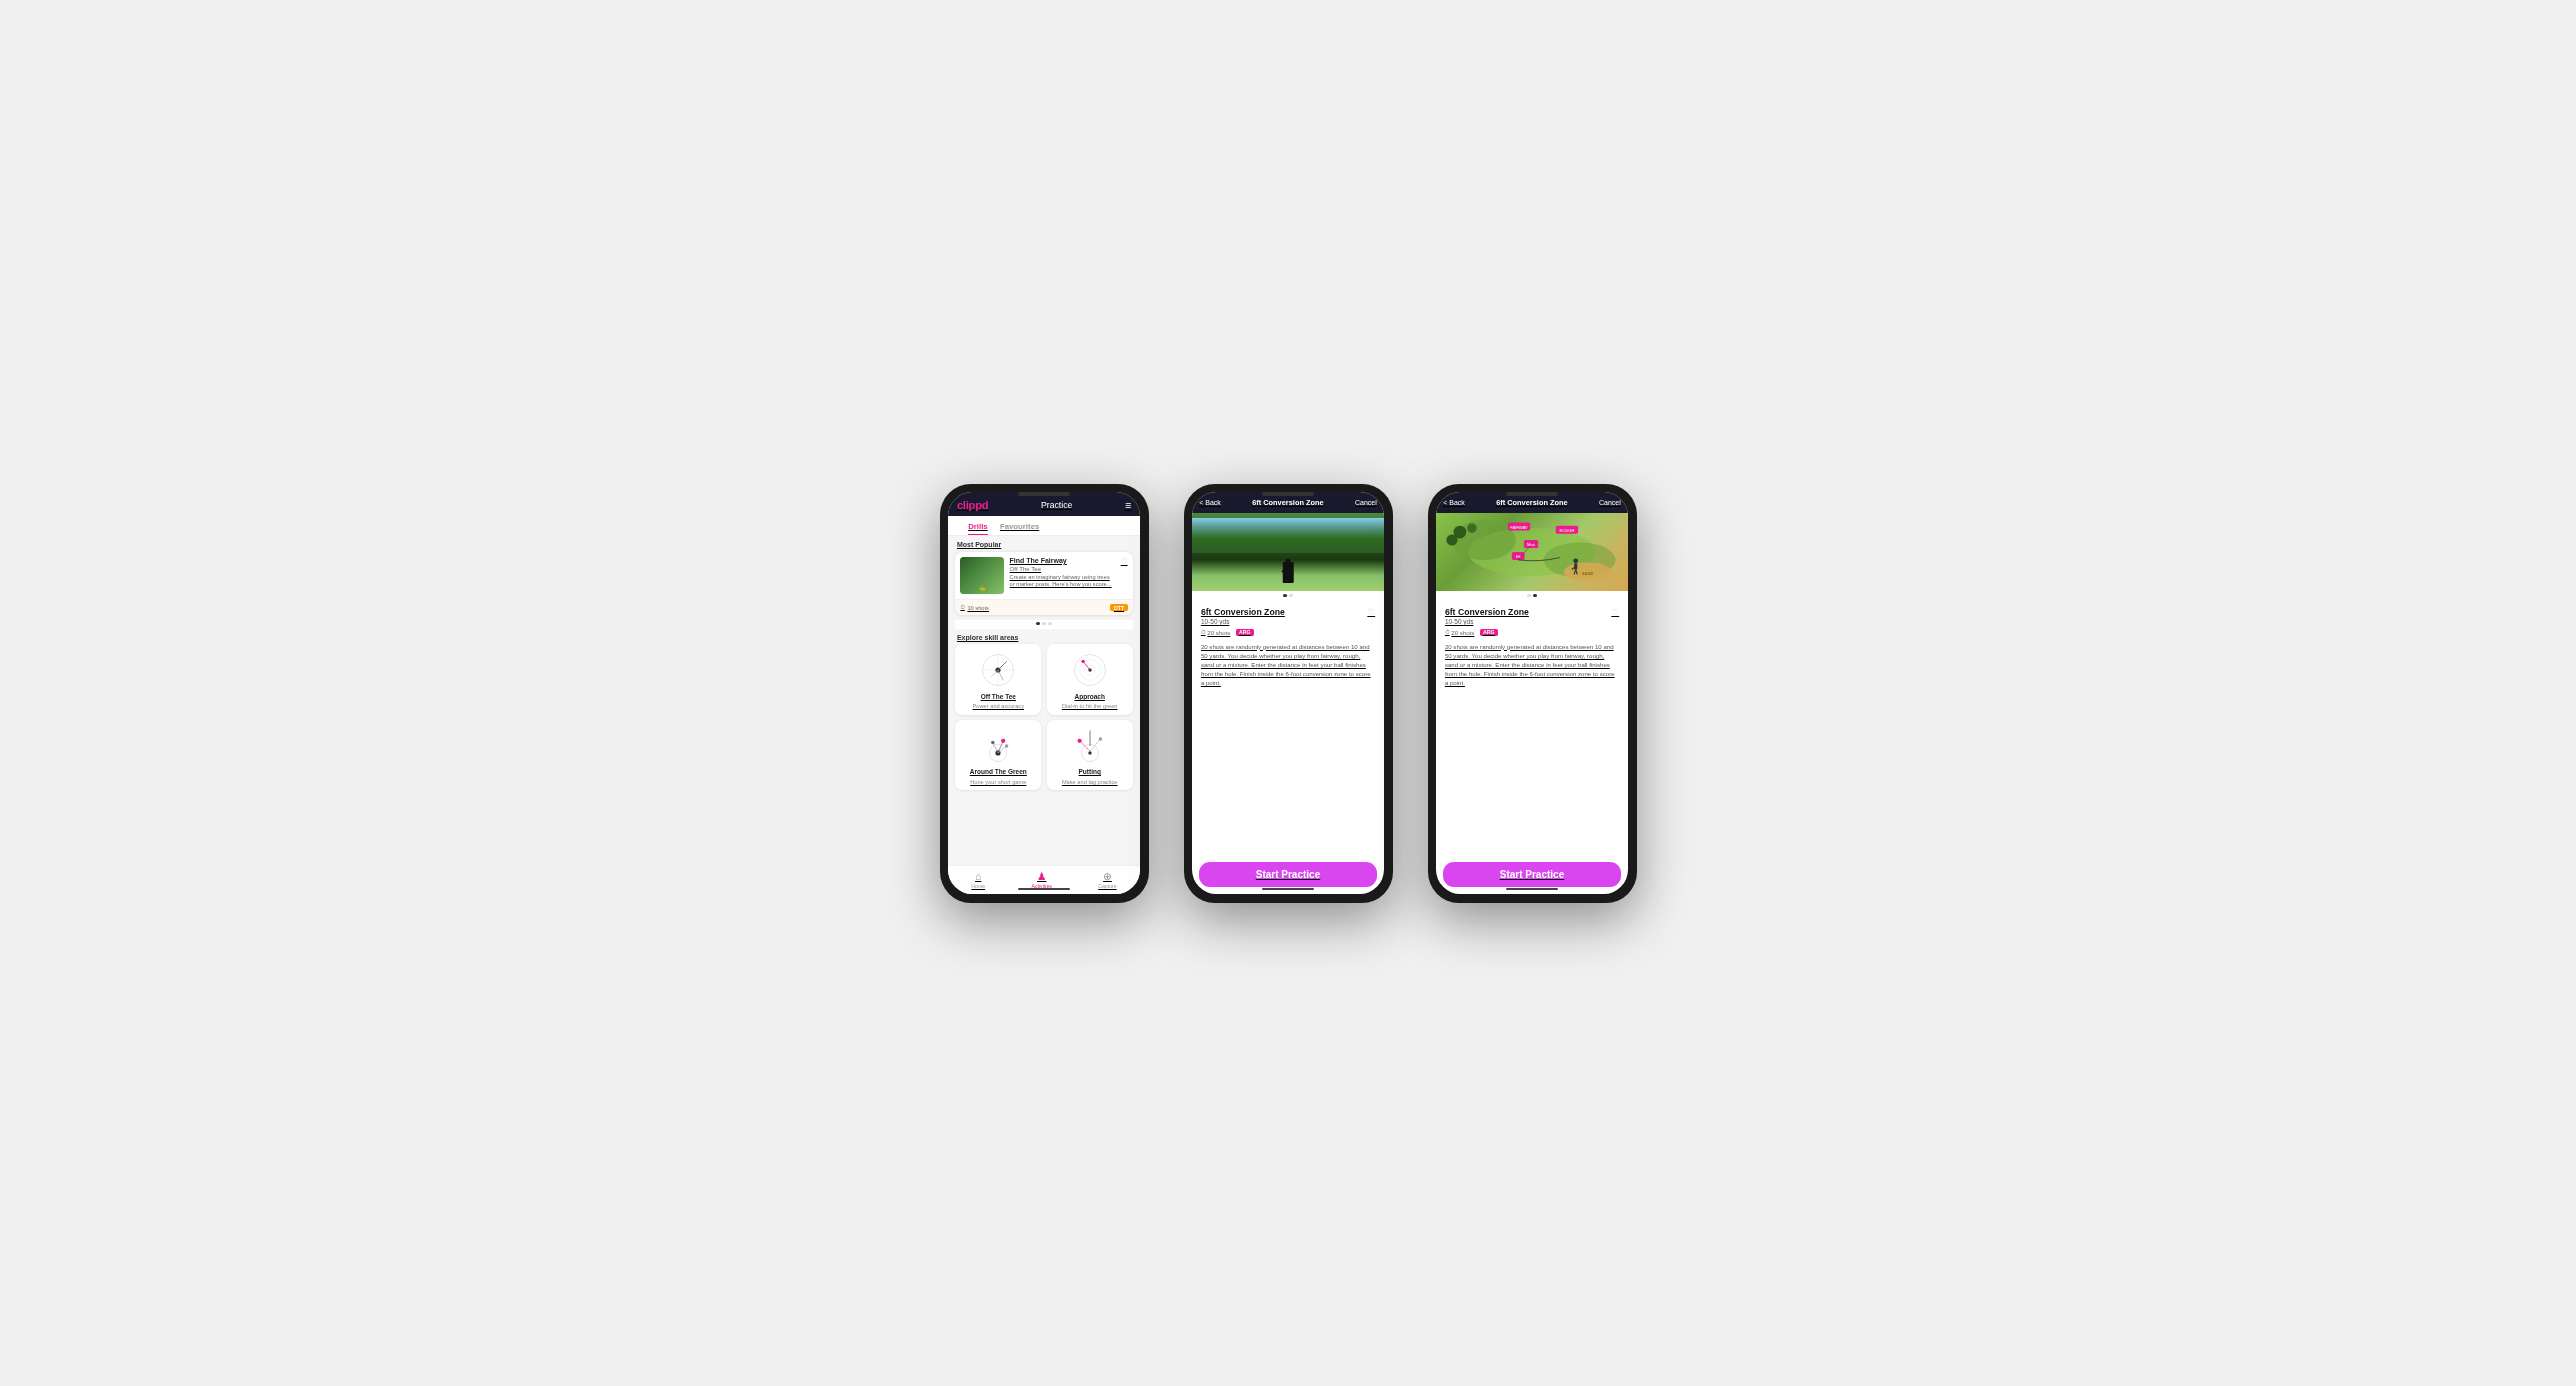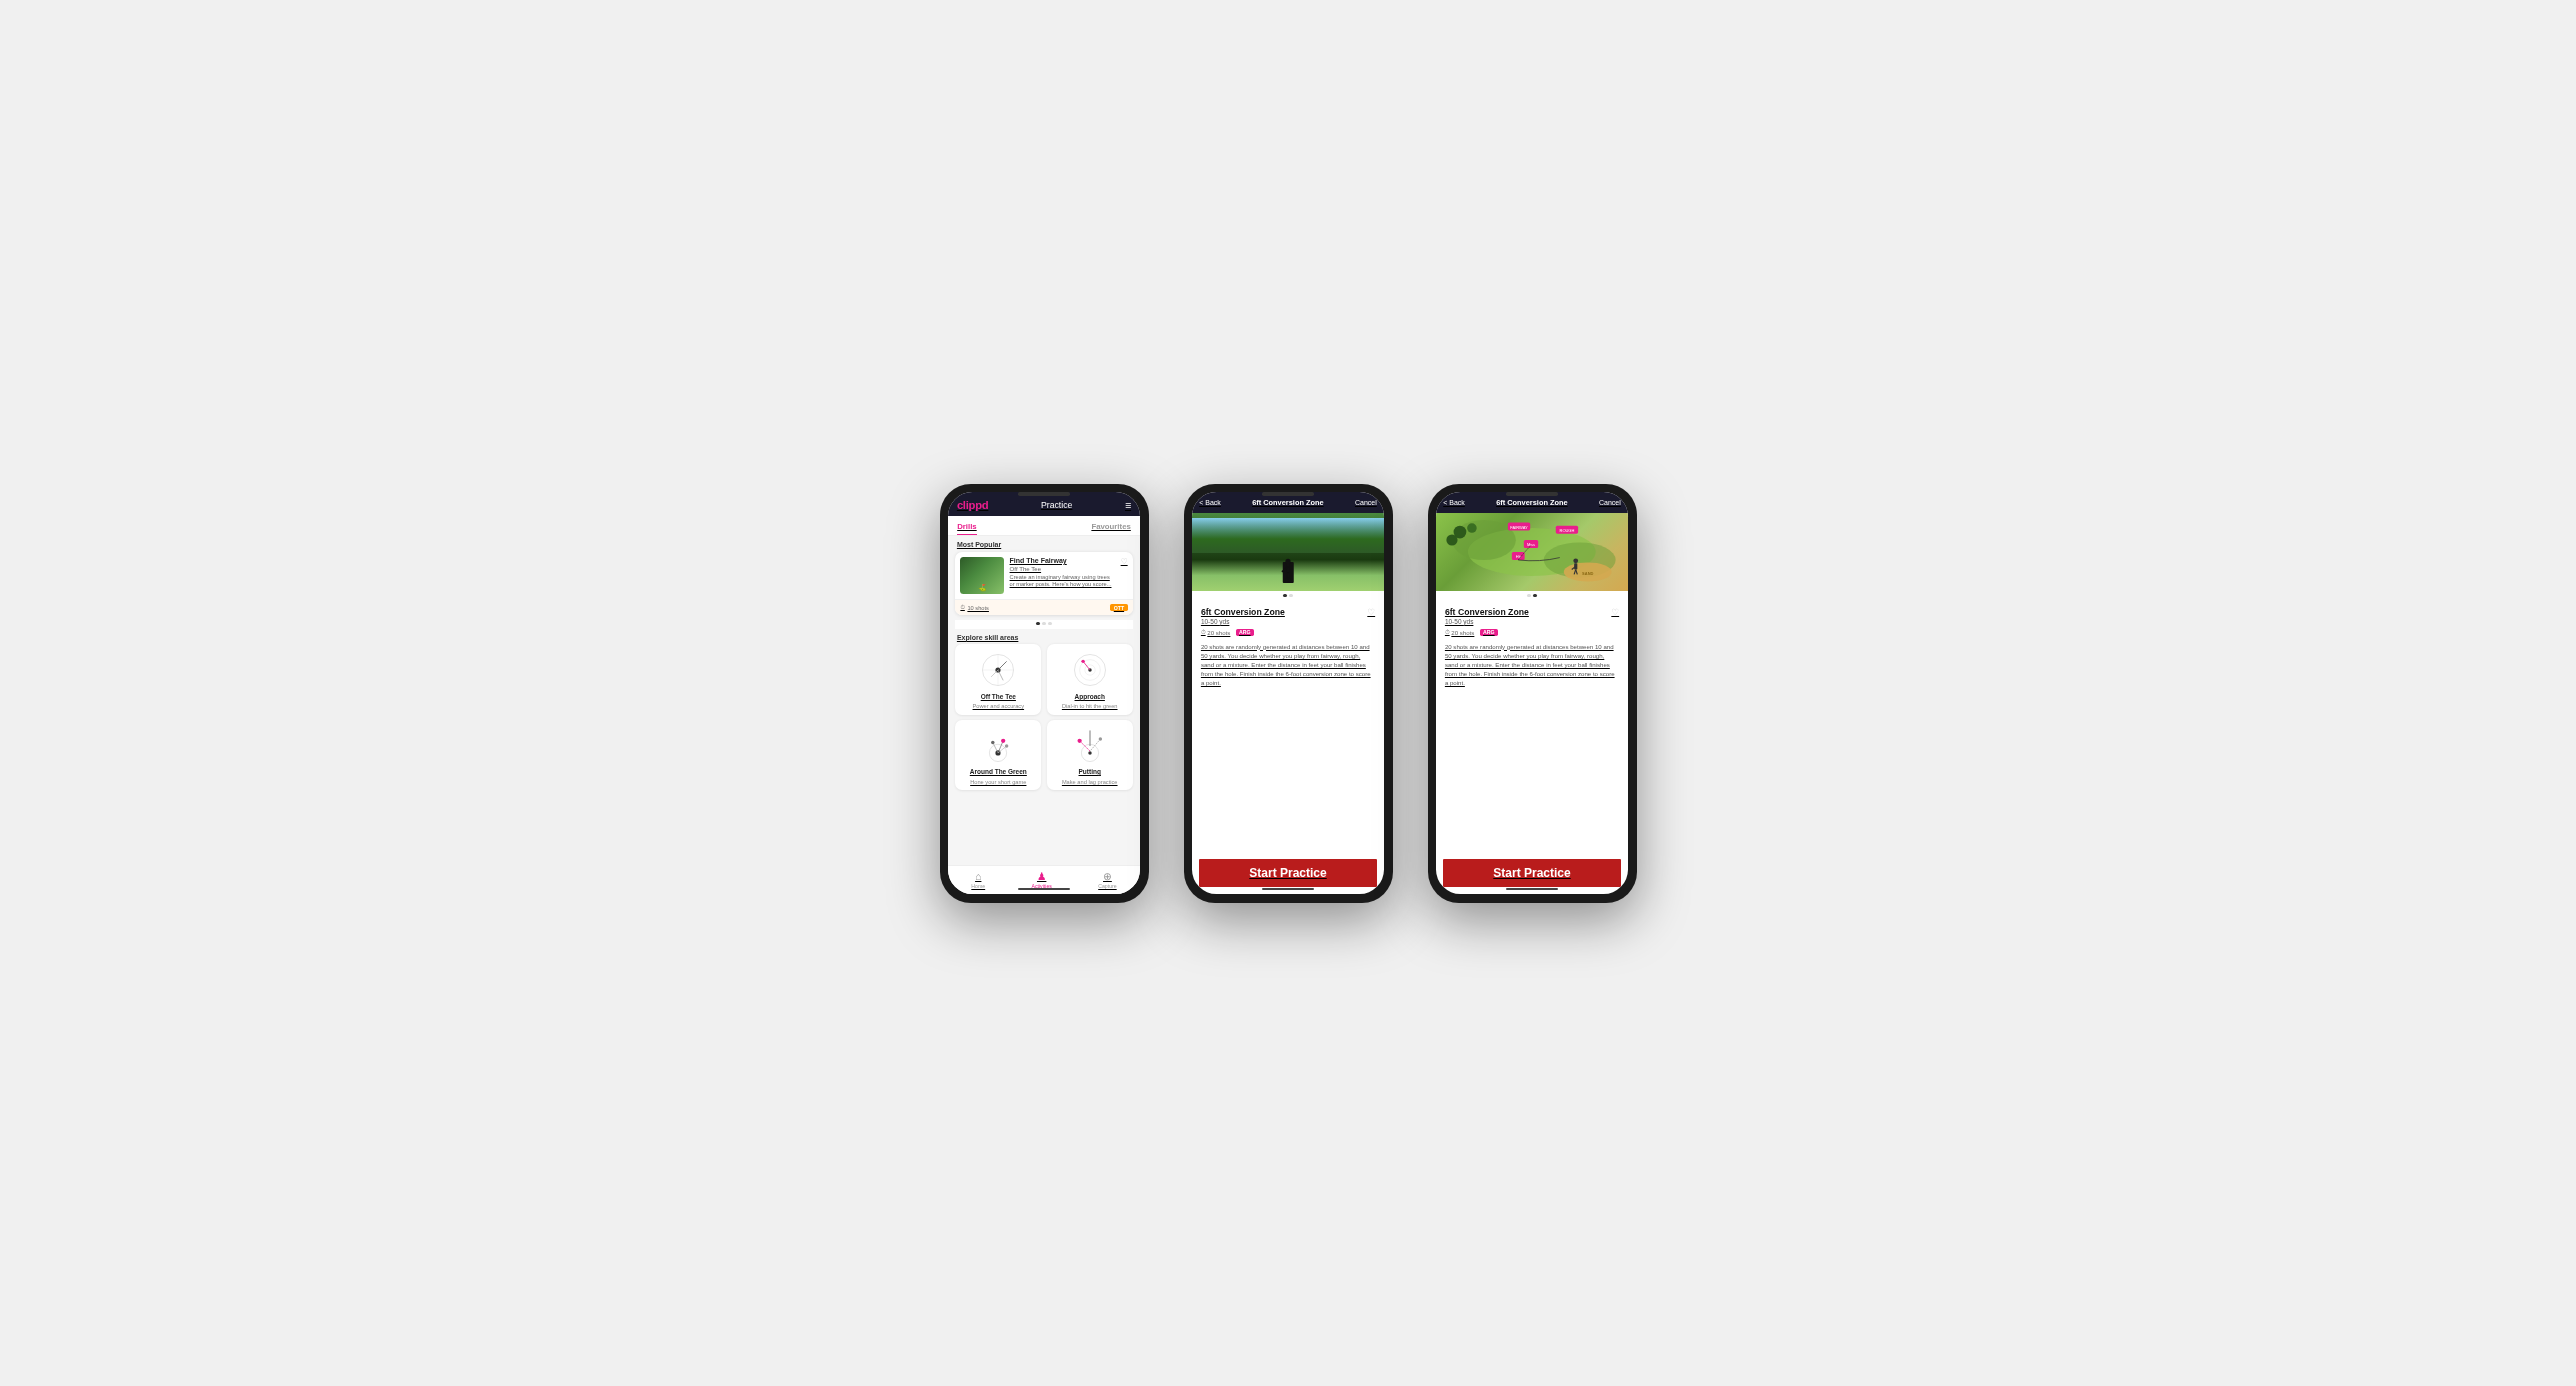--- a/index.html
+++ b/index.html
@@ -79,24 +79,23 @@
       font-size: 8.7px;
       font-weight: 500;
     }
     .p1-header-menu {
       color: #fff;
       font-size: 10.5px;
     }
     .p1-tabs {
       background: #fff;
       display: flex;
-      padding: 0 9px;
+      padding: 0 20px;
       border-bottom: 0.9px solid #eee;
       gap: 12.2px;
-      justify-content: space-between;
     }
     .p1-tab {
       font-size: 7.8px;
       font-weight: 600;
       padding: 5.2px 0 3.5px;
       color: #999;
       cursor: pointer;
     }
     .p1-tab.active {
       color: #e91e8c;
@@ -387,28 +386,28 @@
       color: #ccc;
       font-size: 8.7px;
     }
     .detail-desc {
       font-size: 6.1px;
       color: #555;
       line-height: 1.5;
     }
 
     .start-btn {
-      background: #b91c1c;
+      background: #d946ef;
       color: #fff;
       border: none;
       width: calc(100% - 14px);
       margin: 7px;
       padding: 7px;
-      border-radius: 1px;
-      font-size: 12px;
+      border-radius: 11px;
+      font-size: 10px;
       font-weight: 700;
       text-align: center;
       cursor: pointer;
       flex-shrink: 0;
     }
   </style>
 </head>
 <body>
 
 <div class="phone">

